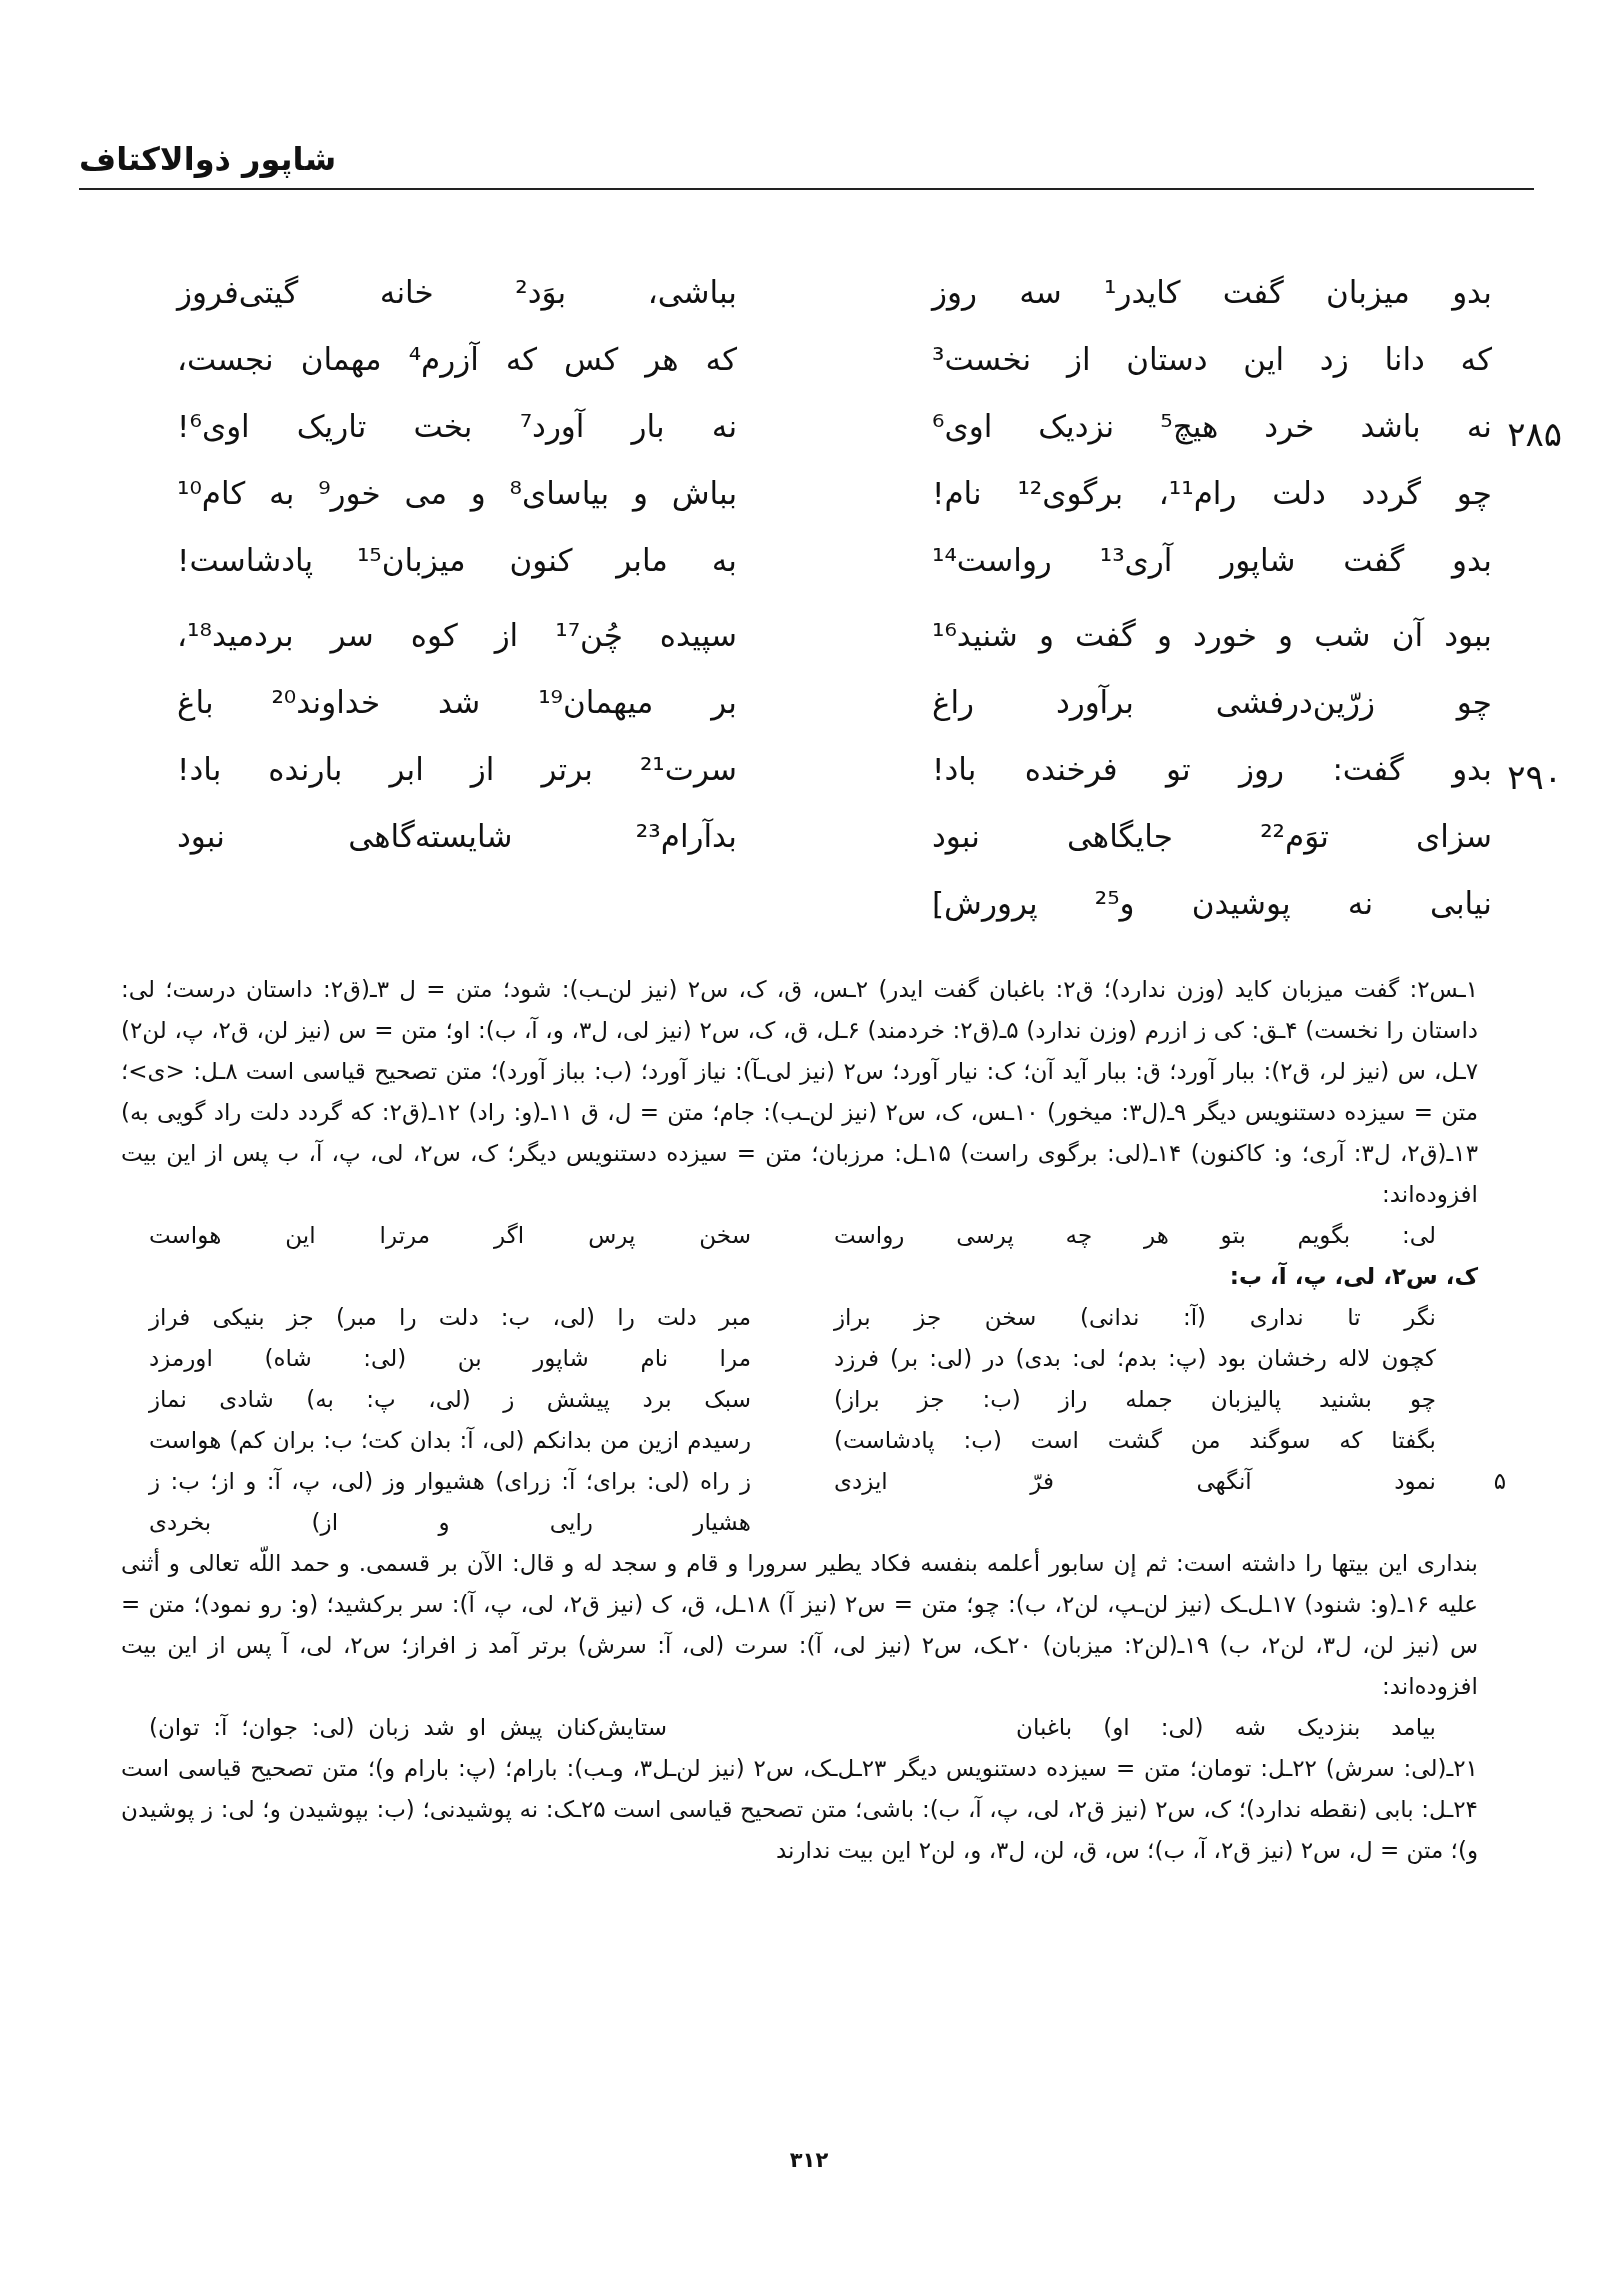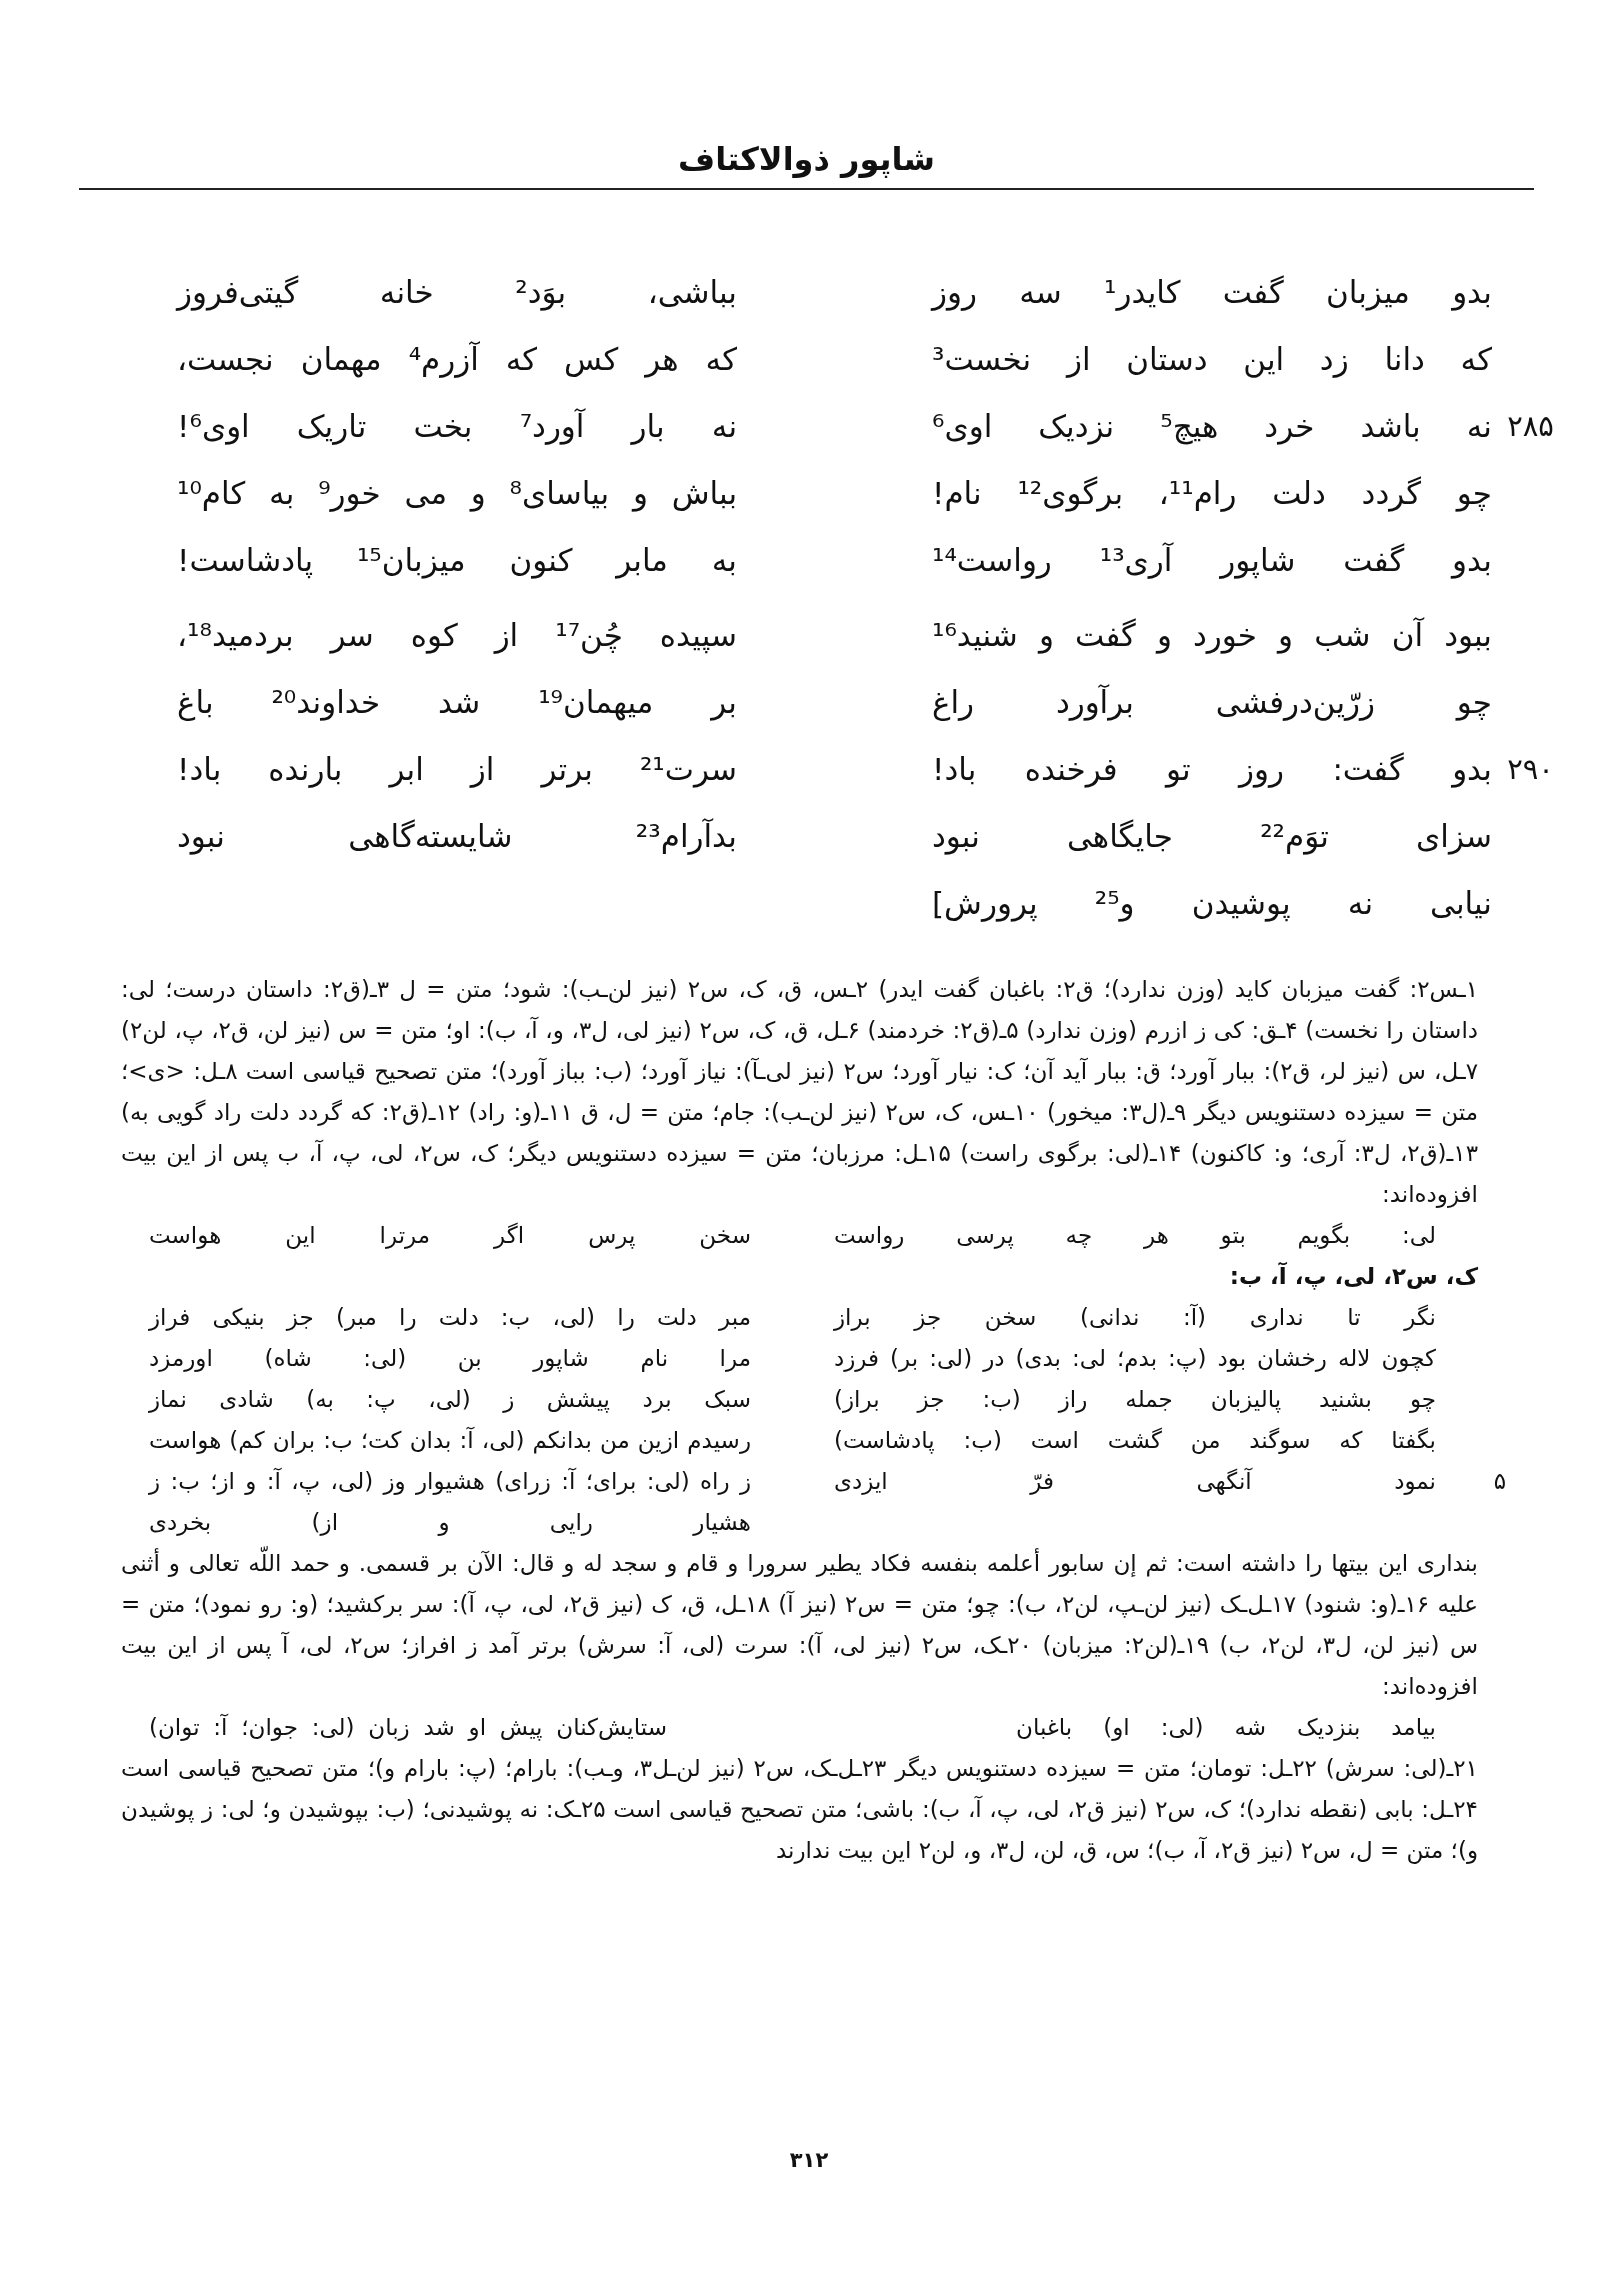--- a/index.html
+++ b/index.html
@@ -5,34 +5,34 @@
   html, body { margin: 0; padding: 0; background: #ffffff; }
   body {
     width: 1618px; height: 2273px; position: relative; overflow: hidden;
     font-family: "DejaVu Sans", sans-serif; color: #111;
   }
   .page { position: absolute; left: 0; top: 0; width: 1618px; height: 2273px; }
 
   
   .running-head {
     position: absolute; top: 140px; right: 84px; width: 1455px;
-    border-bottom: 2.1px solid #222; padding-bottom: 9.8px; text-align: center;
+    border-bottom: 2.1px solid #222; padding-bottom: 9.8px; text-align: left;
   }
   .running-head span { font-size: 32px; font-weight: bold; }
 
   
   .verses { position: absolute; right: 126px; width: 1315px; }
   .verse-row { position: relative; height: 67px; display: flex; flex-direction: row; justify-content: space-between; }
   .hemistich {
     width: 560px; font-size: 31px; line-height: 67px; text-align: justify;
     text-align-last: justify; white-space: nowrap;
   }
   .verse-no {
-    position: absolute; right: -70px; top: 0; width: 63px;
-    font-size: 29px; line-height: 67px; text-align: center;
+    position: absolute; right: -70px; top: 8px; width: 63px;
+    font-size: 34px; line-height: 67px; text-align: right;
   }
 
   
   .notes {
     position: absolute; right: 140px; width: 1357px; top: 969px;
     font-size: 23px; line-height: 41px; text-align: justify;
   }
   .notes p { margin: 0; }
   .note-verse { display: flex; justify-content: space-between; padding: 0 42px 0 28px; }
   .note-verse span { width: 602px; text-align: justify; text-align-last: justify; white-space: nowrap; }

